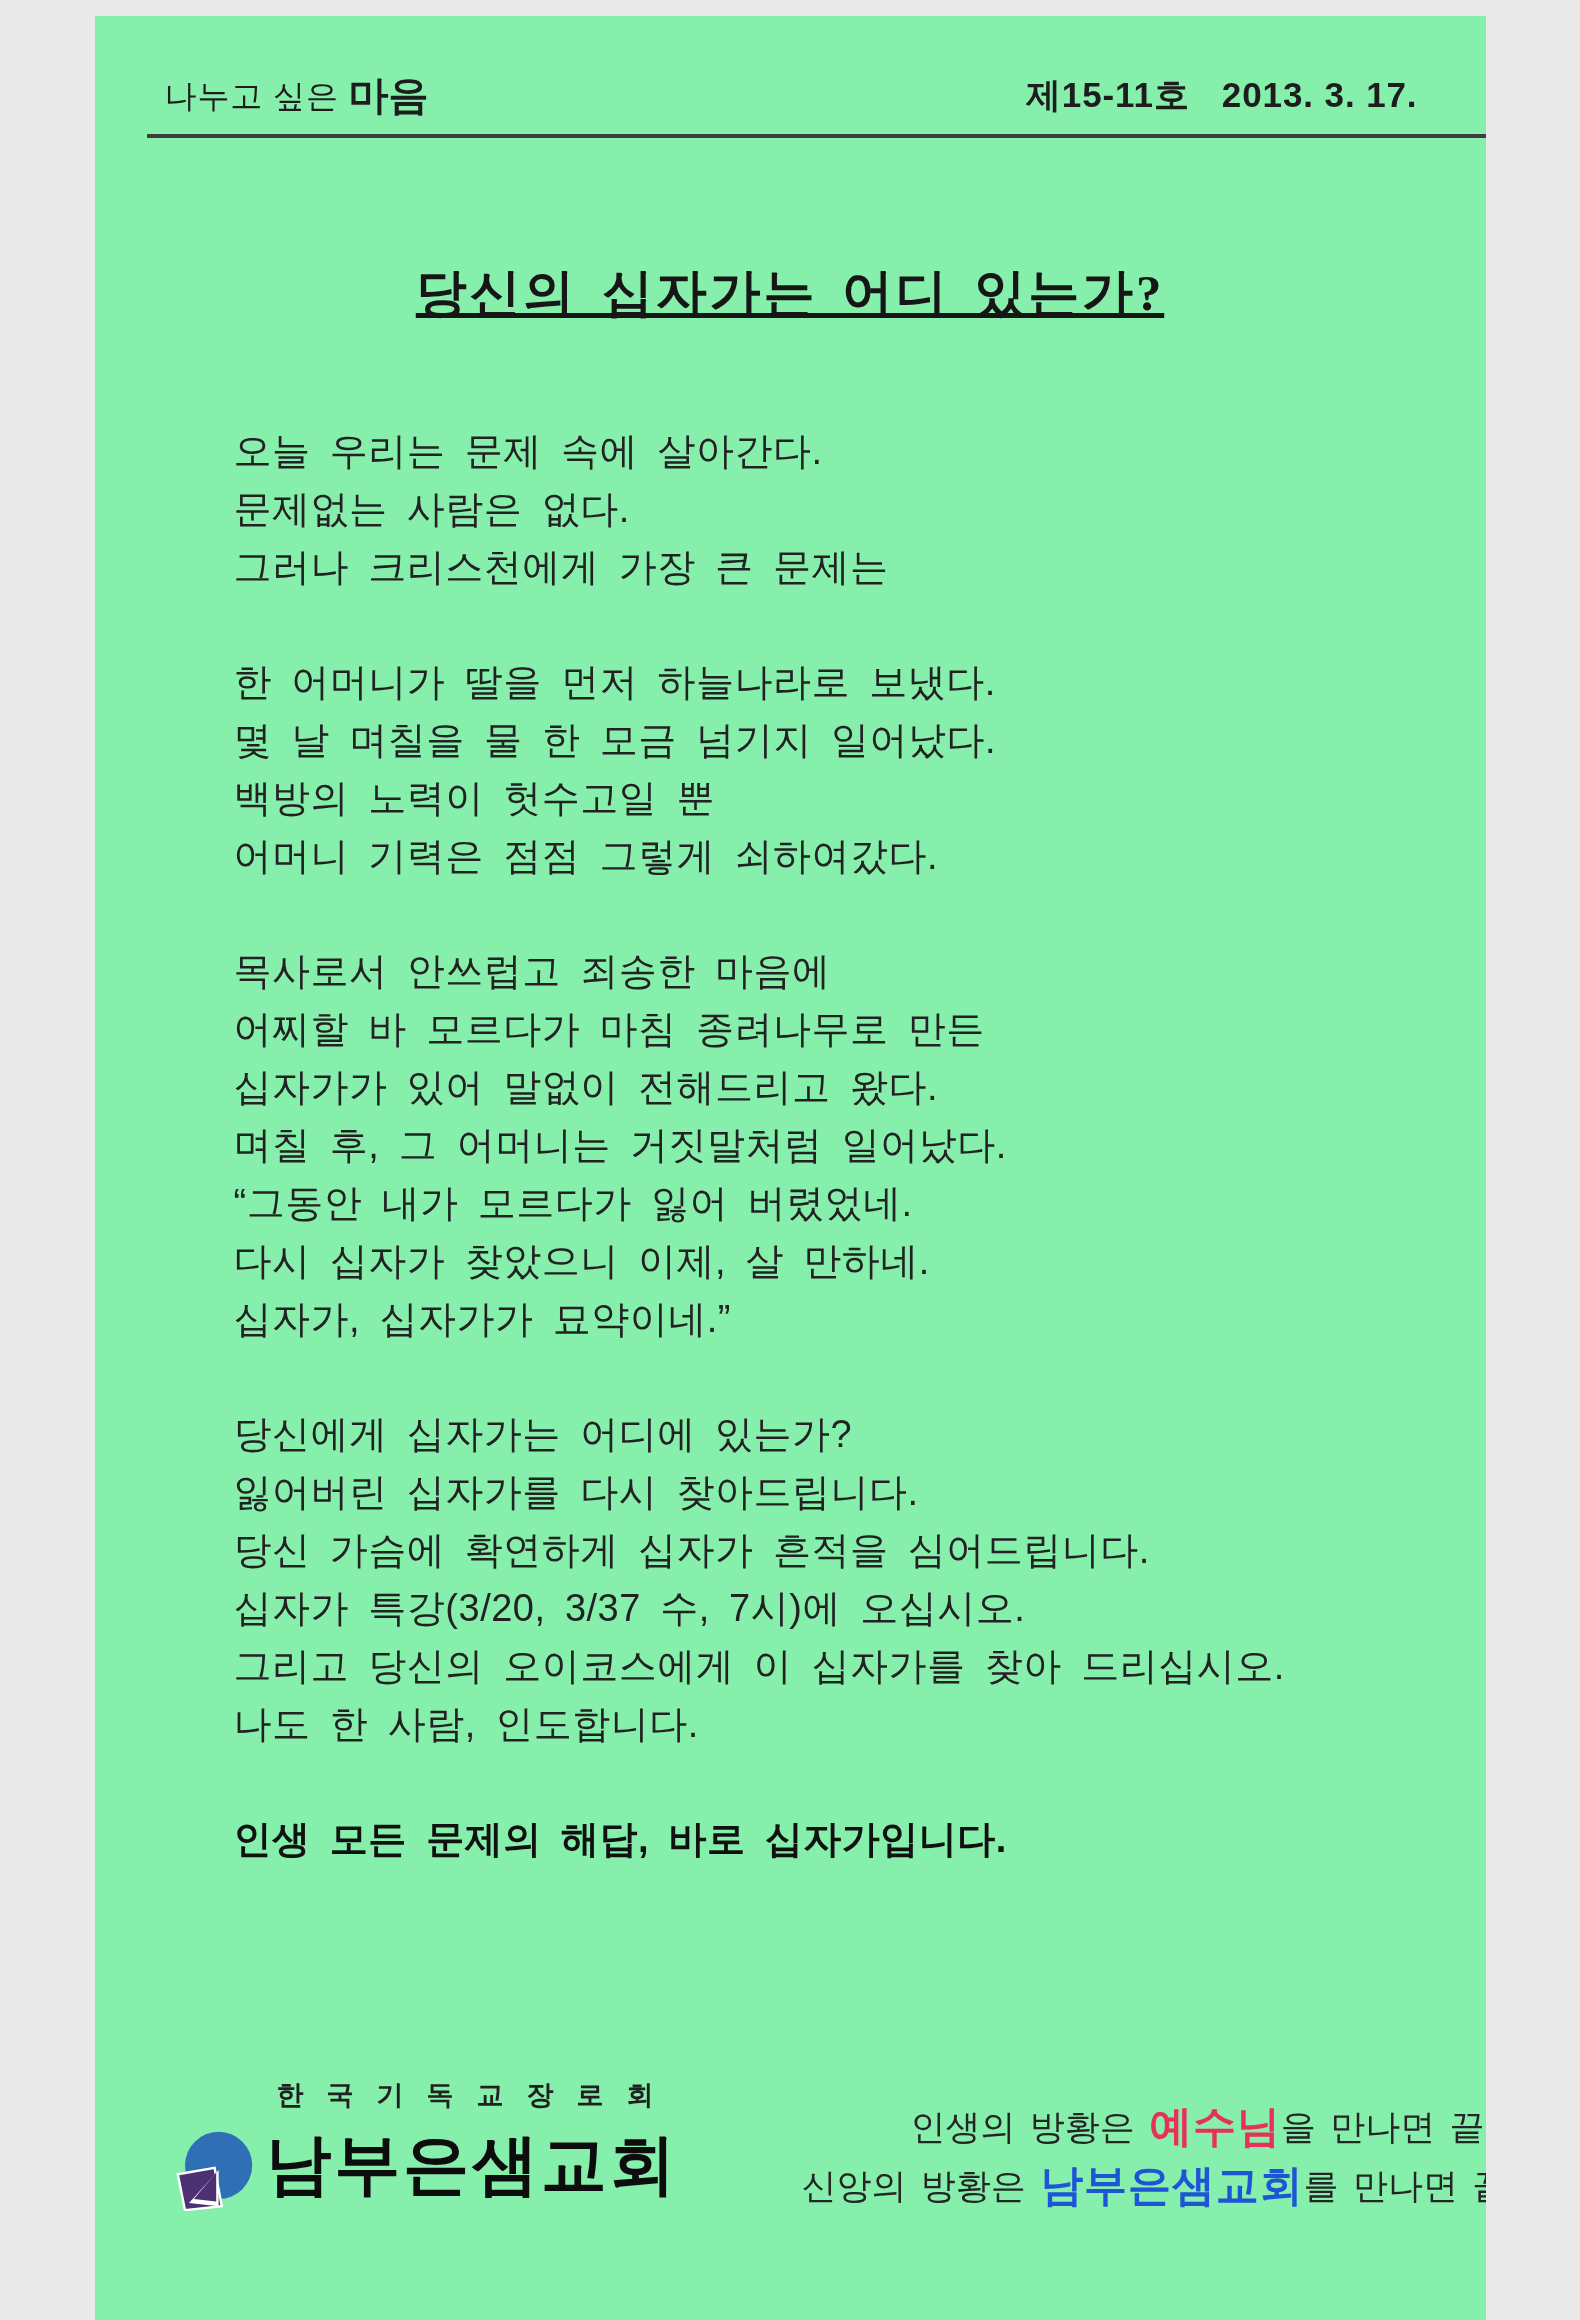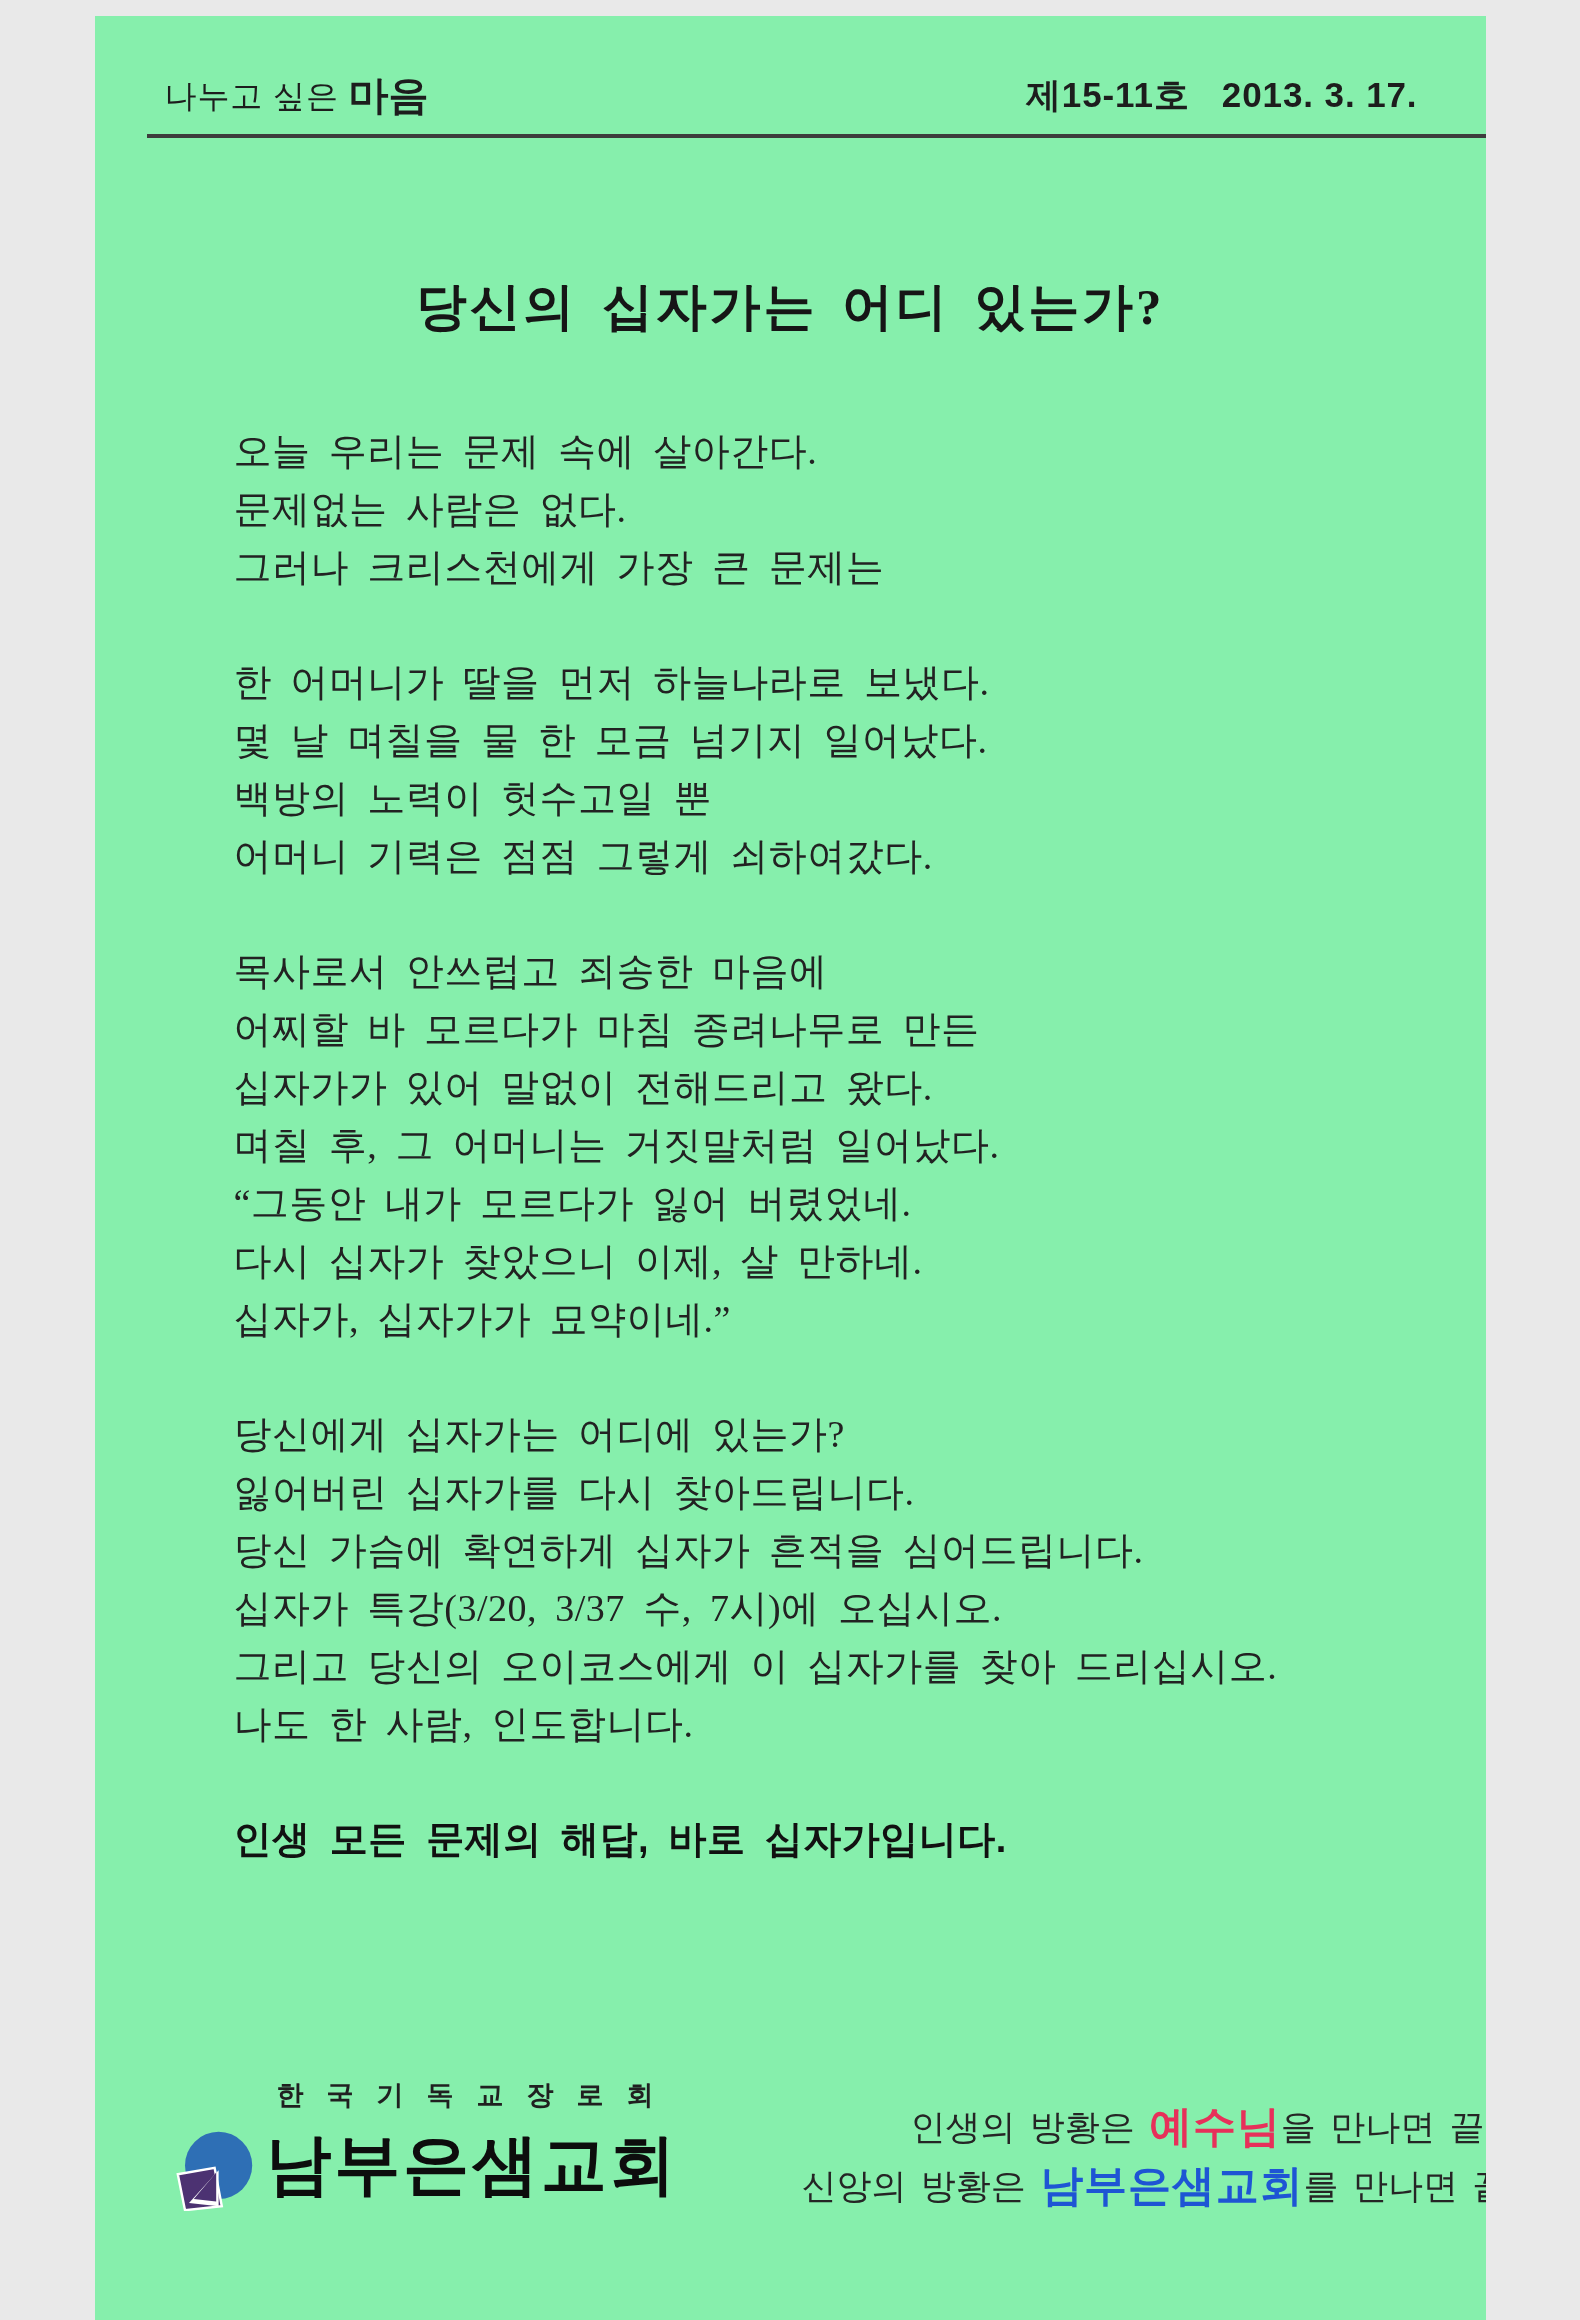--- a/index.html
+++ b/index.html
@@ -27,36 +27,37 @@
     font-size:35px; font-weight:700; letter-spacing:0.9px;
     white-space:nowrap;
   }
   .header-right .issue { margin-right:32px; }
   .rule {
     position:absolute; left:52px; top:118px;
     width:1475px; height:3.7px; background:#3d3d3d;
   }
   
   .title {
-    position:absolute; left:0; top:257px; width:100%;
+    position:absolute; left:0; top:243px; width:100%;
     text-align:center;
     font-family:"Liberation Serif", serif;
     font-size:51px; font-weight:600; letter-spacing:2.8px;
     word-spacing:9.3px;
     color:#161616;
+    text-decoration:underline;
   }
   
   .body-text {
     position:absolute; left:139px; top:406px;
     font-size:38px; line-height:58px;
     letter-spacing:0.5px; word-spacing:8.3px;
     color:#222;
   }
   .body-text .para { margin:0 0 57px 0; }
-  .body-text .line { white-space:nowrap;font-family:Liberation Serif, serif; }
+  .body-text .line { white-space:nowrap; }
   .conclusion {
     margin-top:18.6px;
     font-weight:700; color:#111;
     white-space:nowrap;
   }
   
   .logo-group { position:absolute; left:78px; top:2061px; }
   .logo-mark { position:absolute; left:0; top:54px; width:80px; height:80px; }
   .logo-texts { position:absolute; left:93px; top:0; white-space:nowrap; }
   .denomination {

